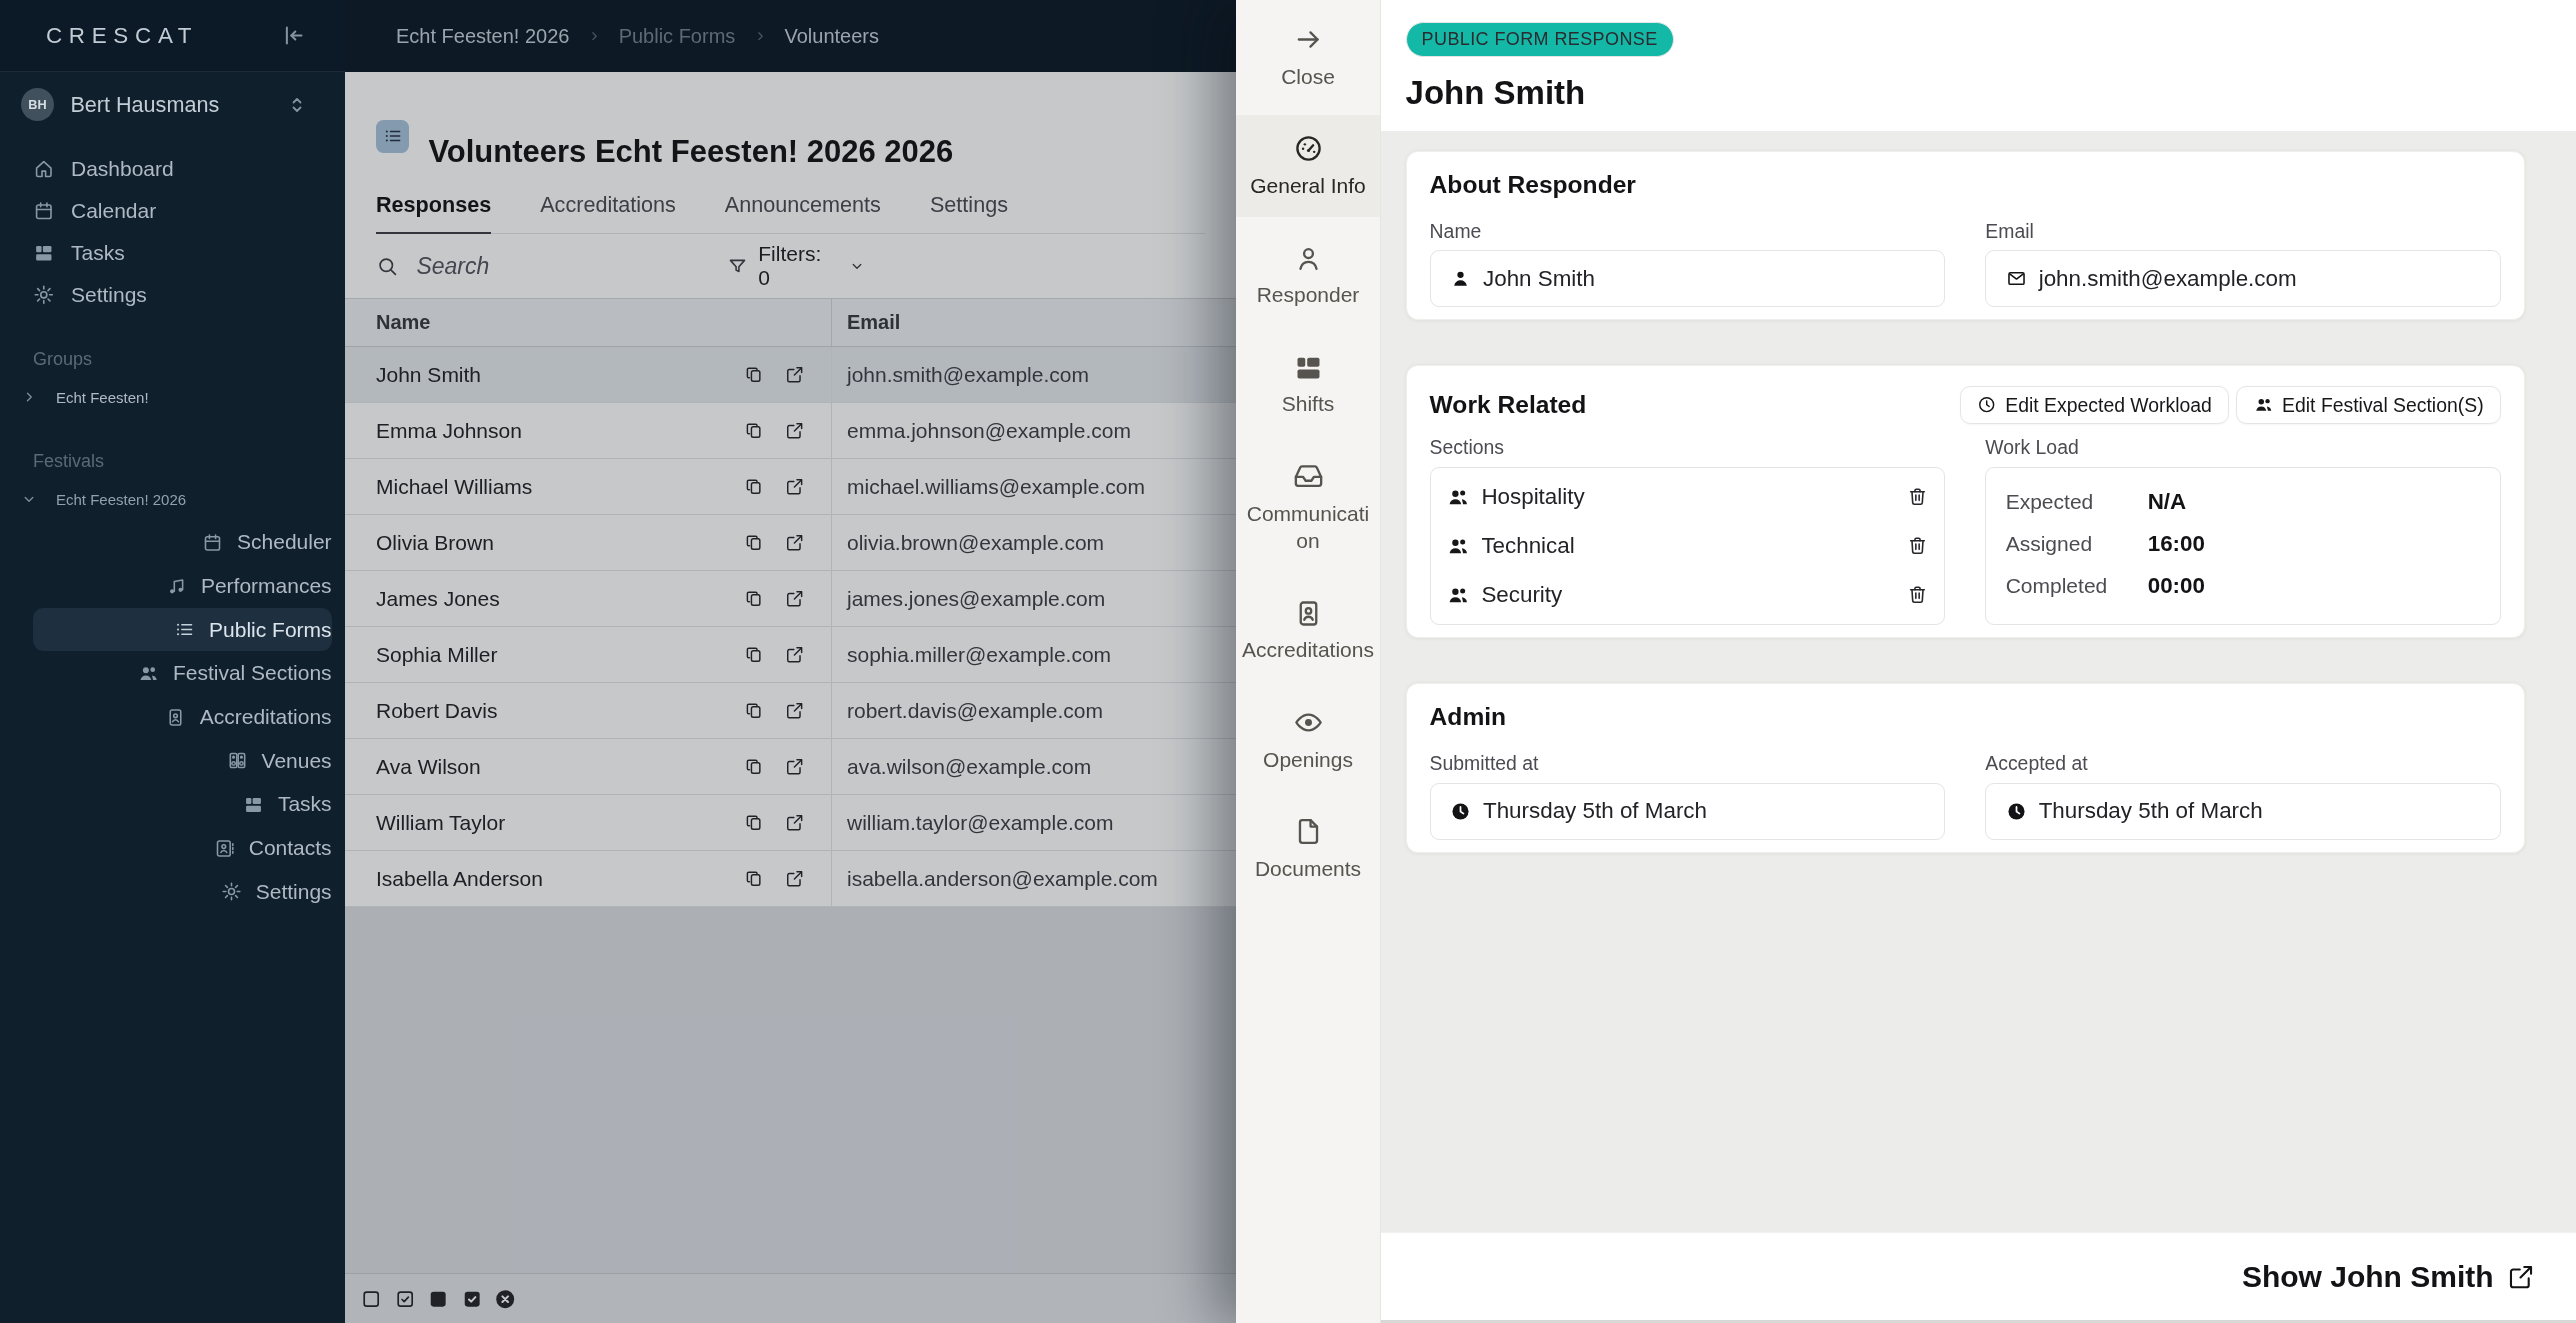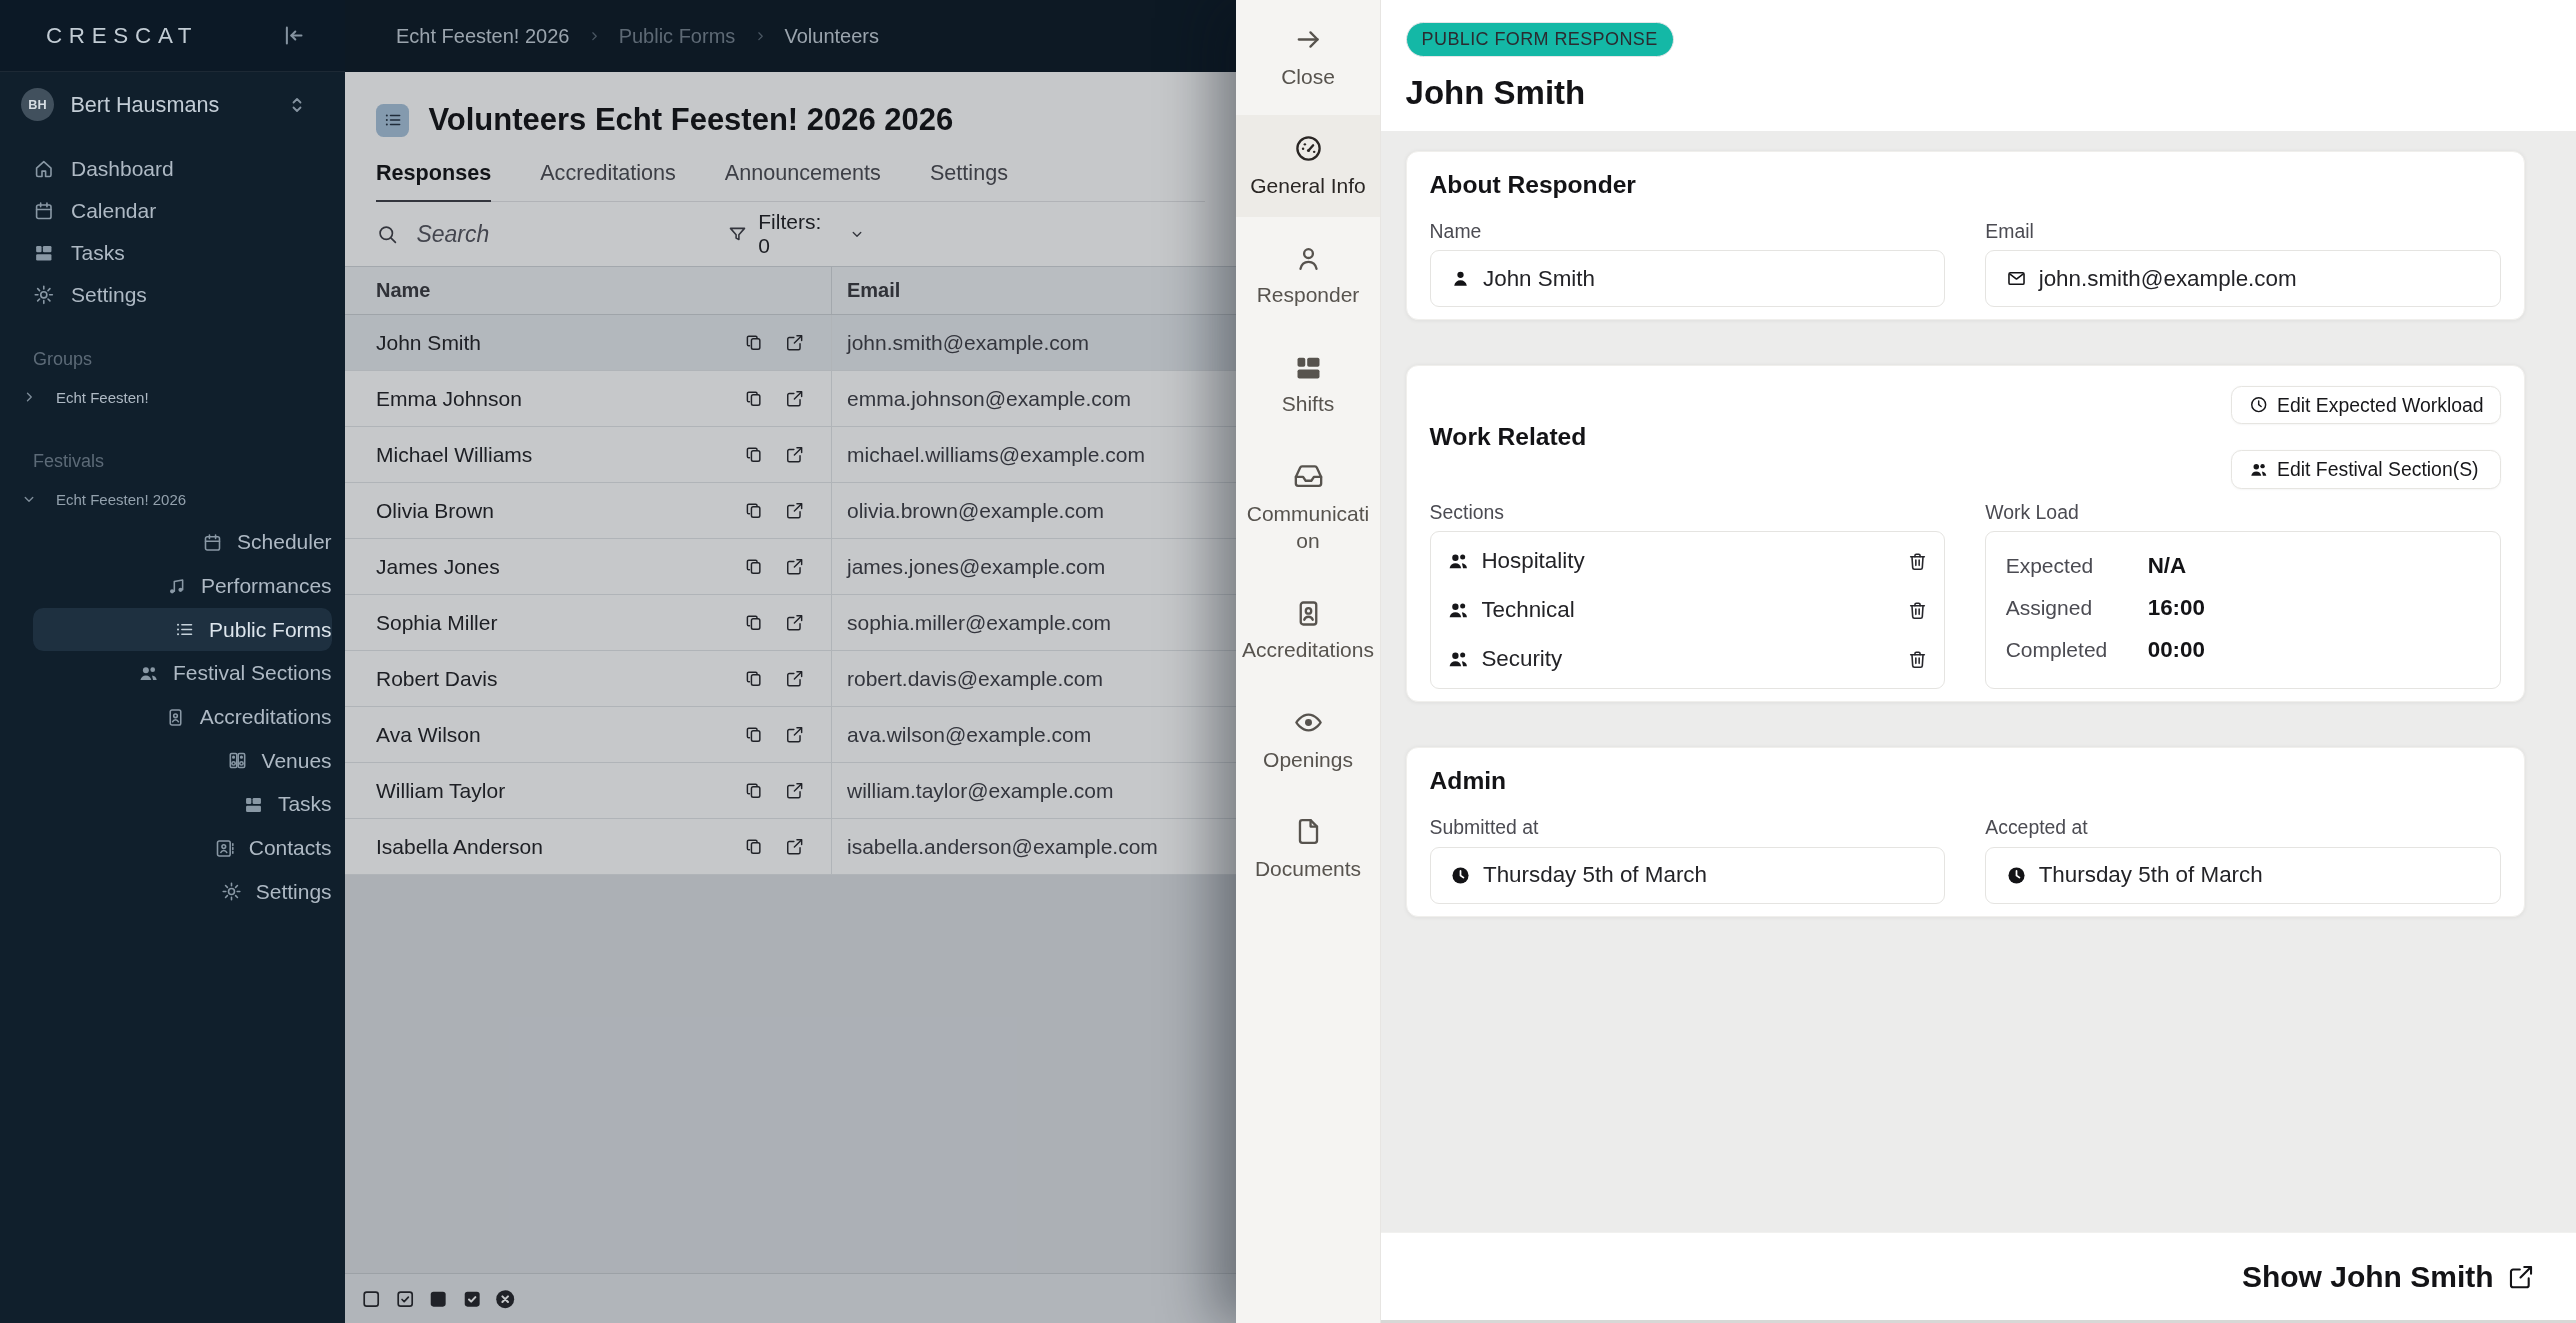--- a/index.html
+++ b/index.html
@@ -42,21 +42,21 @@
   .mid-overlay { position:absolute; inset:0; background:rgba(18,25,35,.24); z-index:6; pointer-events:none; }
   .mid-topbar { height:72px; flex:none; background:#0c1926; display:flex; align-items:center;
                 gap:16.4px; padding-left:51px; font-size:20px; }
   .crumb { color:#c6d0d9; } .crumb.dim { color:#76838f; }
   .crumb-sep { width:16.4px; height:16.4px; color:#5d6b77; }
   .mid-head { background:#fff; padding:30px 31px 0; }
   .title-row { display:flex; align-items:center; gap:19.4px; }
   .title-icon { width:33px; height:33px; border-radius:7.5px; background:#a9c3db; color:#253242;
                 display:flex; align-items:center; justify-content:center; }
   .title-icon .icon { width:20px; height:20px; }
-  .page-title { font-size:31px; font-weight:700; color:#131316; }
+  .page-title { font-size:31px; font-weight:700; color:#131316;margin-top:32px; }
   .tabs { display:flex; gap:49px; margin-top:22.4px; border-bottom:1.5px solid #e4e4e7; font-size:21.6px; color:#4b4b52; }
   .tab { padding-bottom:13.4px; margin-bottom:-1.5px; border-bottom:3.7px solid transparent; }
   .tab.active { color:#131316; font-weight:700; border-bottom-color:#3f3f46; }
   .search-row { height:64px; flex:none; background:#fff; display:flex; align-items:center; padding:0 31px; }
   .search-row .icon { width:22.4px; height:22.4px; color:#3f3f46; }
   .search-input { border:none; outline:none; background:transparent; margin-left:18px; width:313px;
                   font-size:23px; font-family:inherit; color:#232327; }
   .search-input::placeholder { font-style:italic; color:#55555e; }
   .filters { margin-left:auto; margin-right:339px; display:flex; align-items:center; gap:10.4px;
              font-size:21px; color:#1f1f23; }
@@ -99,21 +99,21 @@
           margin-bottom:45px; box-shadow:0 0.7px 4.5px rgba(0,0,0,.06); }
   .card-title { font-size:24.6px; font-weight:700; color:#131316; }
   .fields { display:flex; gap:40px; margin-top:21px; }
   .field { flex:1; min-width:0; }
   .flabel { font-size:19.4px; color:#4b4b52; margin-bottom:7.5px; }
   .fbox { height:57px; border:1.5px solid #e5e4e1; border-radius:9px; background:#fff;
           display:flex; align-items:center; gap:12px; padding:0 19.4px; font-size:22.4px; color:#232327; }
   .fbox .icon { width:21px; height:21px; color:#131316; }
   .work-head { display:flex; align-items:center; }
   .work-head .card-title { flex:1; }
-  .work-buttons { display:flex; gap:26px;flex-direction:column; }
+  .work-buttons { display:flex; gap:7px; }
   .btn { display:flex; align-items:center; gap:9px; border:1.5px solid #e6e5e1; border-radius:10.4px;
          background:#fff; padding:6.7px 16.4px; font-size:19.4px; color:#17171a;
          box-shadow:0 0.7px 2.2px rgba(0,0,0,.04); cursor:default; }
   .btn .icon { width:19.4px; height:19.4px; }
   .work-cols { display:flex; gap:40px; margin-top:12px; }
   .wcol { flex:1; min-width:0; }
   .sections-box { border:1.5px solid #e5e4e1; border-radius:9px; padding:4.5px 16.4px; }
   .section-row { display:flex; align-items:center; gap:12px; height:49px; font-size:22.4px; color:#232327; }
   .section-row .users-ic { width:22.4px; height:22.4px; color:#17171a; }
   .trash-btn { margin-left:auto; width:21px; height:21px; color:#26262b; }

